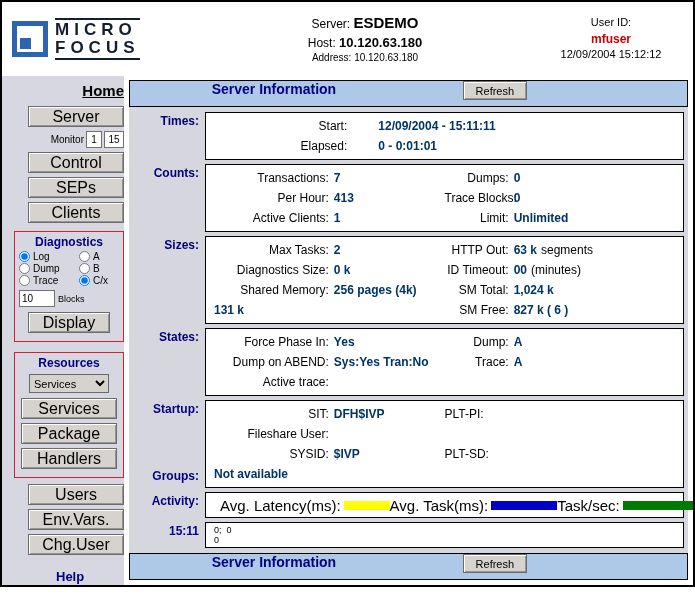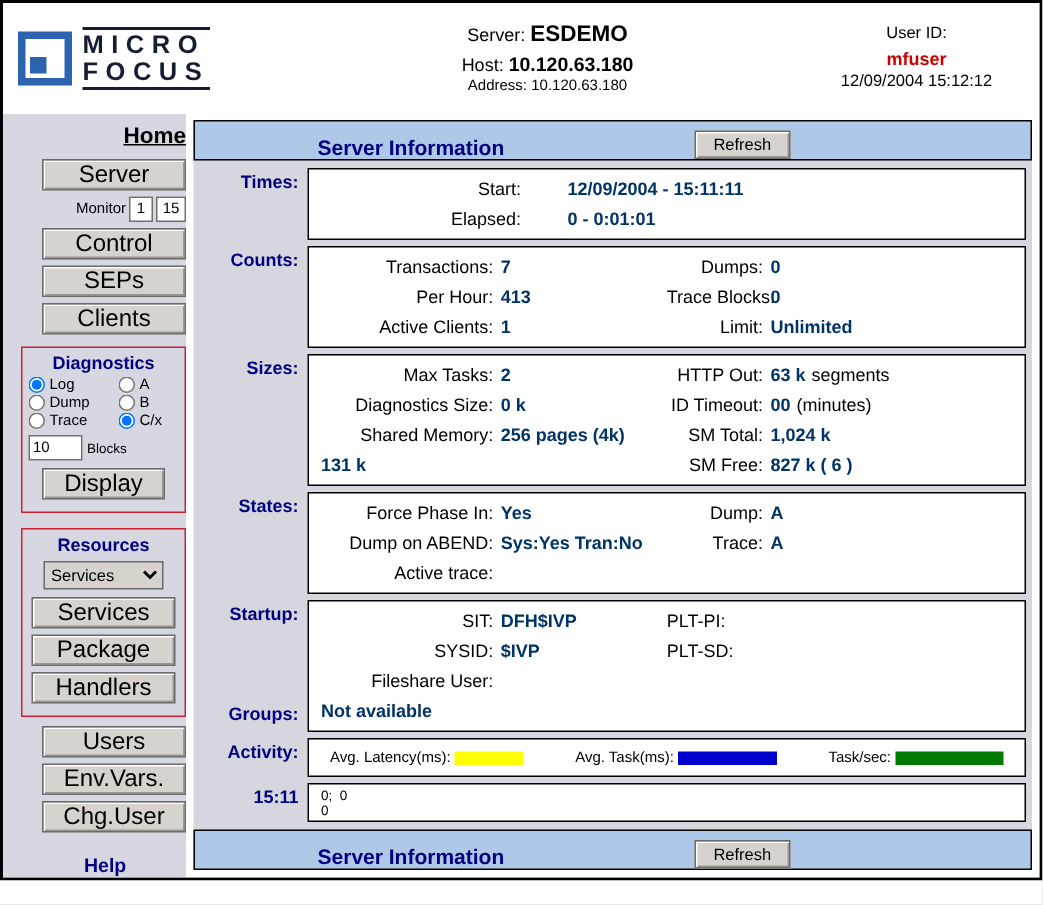--- a/index.html
+++ b/index.html
@@ -44,21 +44,21 @@
   .blocks-input{width:30px;height:15px;font-size:10px;border:1px solid #707070;background:#fff;padding:0 2px;font-family:inherit;}
   .blocks-lbl{font-size:9px;color:#000;}
   .display-btn{width:82px;height:21px;margin-top:3px;}
   .res-select{width:80px;height:19px;font-size:11px;font-family:inherit;margin:2px 0 3px;background:#d6d3ce;border:1px solid #6b6b6b;}
   .help{font-weight:bold;color:#000080;font-size:13px;align-self:flex-start;margin:12px 0 0 6px;padding-left:48px;}
   .side-link{color:#000080;text-decoration:underline;font-size:12px;align-self:flex-start;margin:3px 0 0 6px;cursor:pointer;}
 
   
   .main{flex:1;background:#fff;padding:4px 5px 0 5px;box-sizing:border-box;display:flex;flex-direction:column;min-width:0;}
   .tbl{background:#d6d7de;display:flex;flex-direction:column;}
-  .bluebar{background:#aec8e8;border:1px solid #000;height:25px;flex:none;display:flex;align-items:flex-end;gap:45px;}
+  .bluebar{background:#aec8e8;border:1px solid #000;height:25px;flex:none;display:flex;align-items:flex-start;gap:45px;}
   .bluebar.top{margin-bottom:4px;}
   .bluebar.bottom{margin-top:2px;}
   .bartitle{flex:1.5;text-align:center;color:#000080;font-weight:bold;font-size:14px;}
   .refresh-btn{width:64px;height:19px;flex:none;background:#d6d3ce;border:1px solid #6b6b6b;
         box-shadow:inset 1px 1px 0 #fff, inset -1px -1px 0 #979790;font-size:11px;font-family:inherit;cursor:pointer;}
   .barspacer{flex:0.6;}
 
   .trow{display:flex;}
   .tlab{width:76px;flex:none;text-align:right;padding:3px 6px 0 0;box-sizing:border-box;
         font-weight:bold;color:#000080;font-size:12px;}
@@ -69,21 +69,21 @@
   .half .pl{width:52%;text-align:right;padding-right:5px;box-sizing:border-box;white-space:nowrap;}
   .half.r .pl{width:30%;}
   .half.lft .pl{width:auto;text-align:left;padding-right:4px;}
   .pv{font-weight:bold;color:#003366;white-space:nowrap;}
   .ps{margin-left:4px;white-space:nowrap;}
   .times-line .pl{width:30%;text-align:right;padding-right:5px;box-sizing:border-box;}
   .times-line .pv{margin-left:26px;}
   .full-bold{font-weight:bold;color:#003366;line-height:20px;}
 
   .act-box{display:flex;align-items:center;justify-content:space-between;padding:3px 14px;height:18px;}
-  .act{display:flex;align-items:center;font-size:10px;white-space:nowrap;}
+  .act{display:flex;align-items:center;font-size:15px;white-space:nowrap;}
   .bar{display:inline-block;height:9px;margin-left:3px;}
 
   .tiny-box{font-size:9px;line-height:10px;padding:2px 8px;height:20px;}
   .tiny-box div{white-space:pre;}
 </style>
 </head>
 <body>
 
 <div class="page">
 
@@ -334,31 +334,31 @@
               <span class="half">
                   <span class="pl">SIT:</span>
                   <span class="pv">DFH$IVP</span>
                 </span>
               <span class="half r lft">
                   <span class="pl">PLT-PI:</span>
                 </span>
             </div>
             <div class="line">
               <span class="half">
+                  <span class="pl">Fileshare User:</span>
+                  <span class="pv"></span>
+                </span>
+            </div>
+            <div class="line">
+              <span class="half">
                   <span class="pl">SYSID:</span>
                   <span class="pv">$IVP</span>
                 </span>
               <span class="half r lft">
                   <span class="pl">PLT-SD:</span>
-                </span>
-            </div>
-            <div class="line">
-              <span class="half">
-                  <span class="pl">Fileshare User:</span>
-                  <span class="pv"></span>
                 </span>
             </div>
             <div class="full-bold">Not available</div>
           </div>
         </div>
 
         <div class="trow">
           <div class="tlab">Activity:</div>
           <div class="tbox act-box">
             <span class="act">

